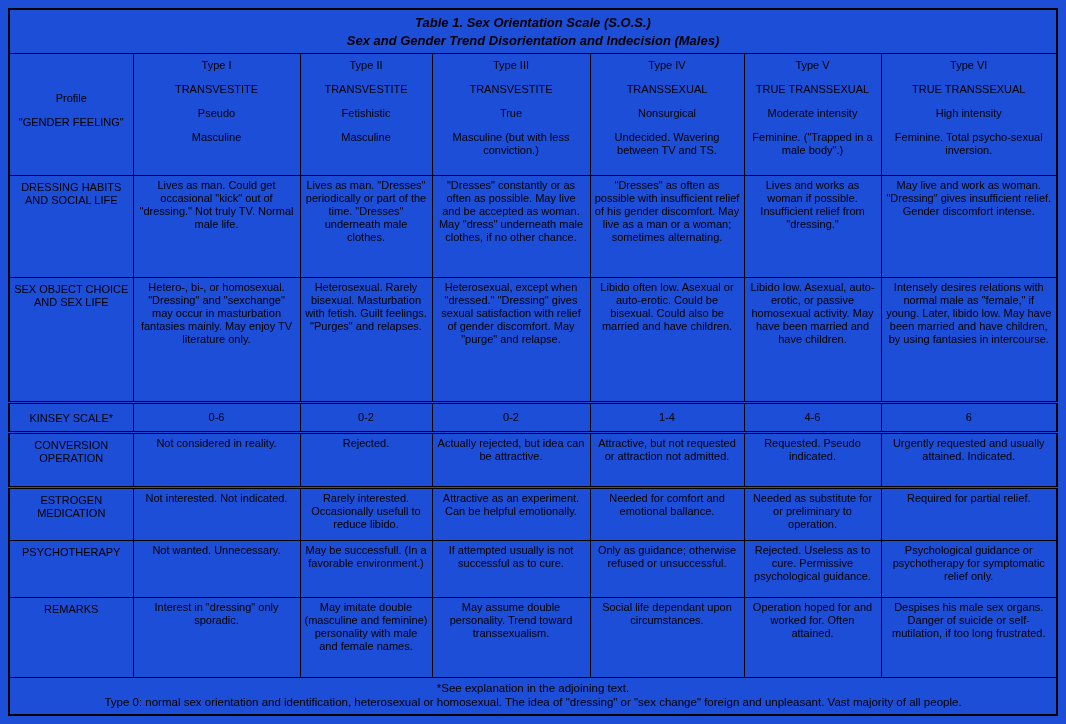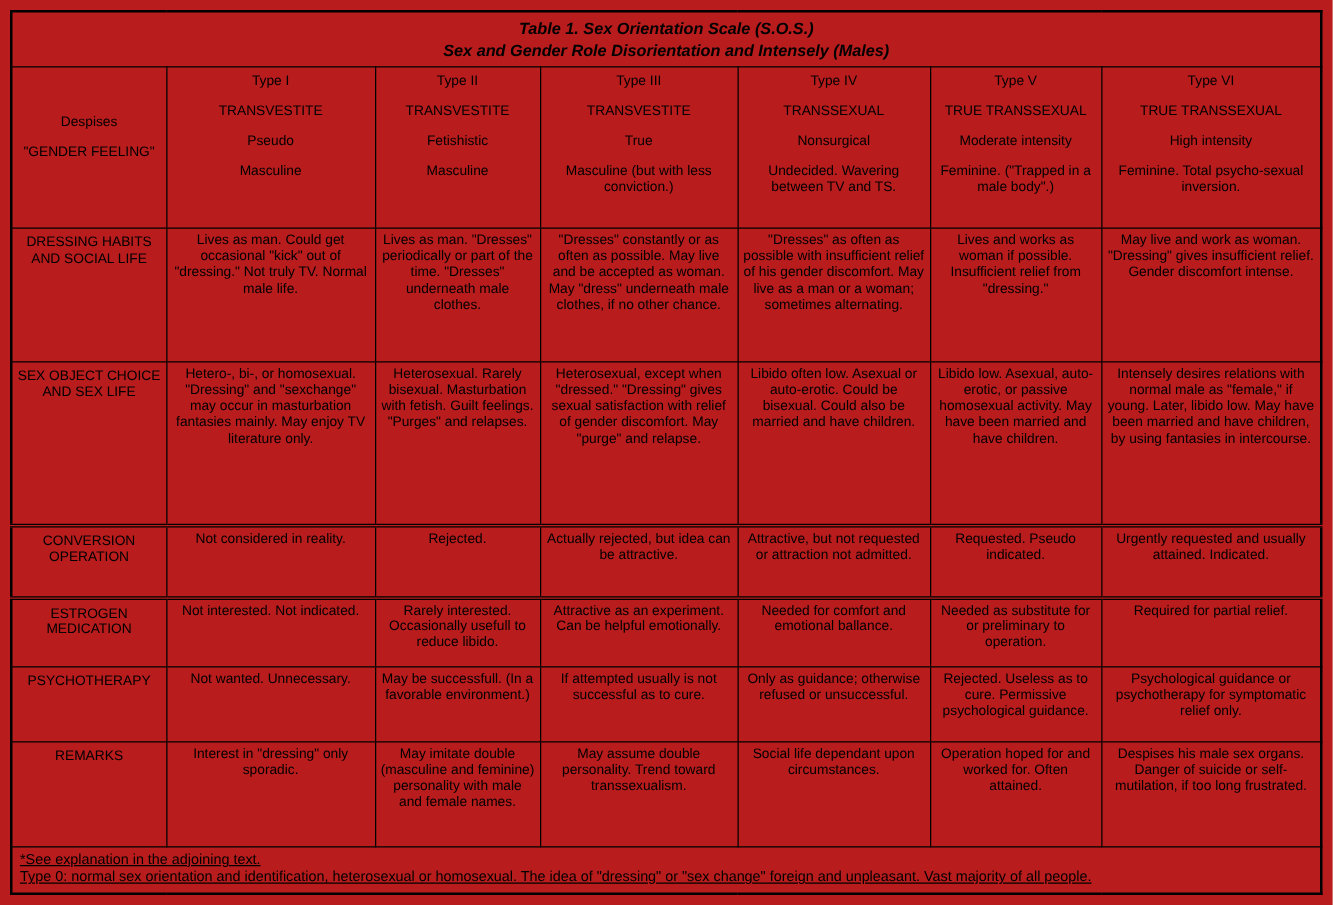--- a/index.html
+++ b/index.html
@@ -5,21 +5,21 @@
   * { box-sizing: border-box; }
   html, body { margin: 0; padding: 0; background: #ffffff; }
   body {
     font-family: "Liberation Sans", sans-serif;
     color: #000;
     width: 1066px; height: 724px;
   }
   .page {
     width: 1066px; height: 724px;
     padding: 8px;
-    background: #b91c1c;
+    background: #1d4ed8;
   }
   table.sos {
     border-collapse: collapse;
     width: 100%;
     height: 708px;
     table-layout: fixed;
     border: 2px solid #000;
   }
   td {
     border: 1px solid #000;
@@ -36,26 +36,25 @@
   .profile-row { height: 120px; }
   .profile-cell { padding-top: 5px; }
   .type-label { margin: 0 0 11px 0; }
   .profile-line { margin-bottom: 11px; }
   .row-header { font-size: 11px; padding-top: 5px; }
   .profile-header { padding-top: 38px; }
   .profile-header .ph-line { margin-bottom: 11px; }
   tr.sep td { border-top: 3px double #000; }
   .kinsey-row td { vertical-align: middle; }
   .footnote-cell {
-    text-align: left;
+    text-align: center;
     font-size: 11.5px;
     padding: 3px 6px;
     height: 36px;
     vertical-align: middle;
-    text-decoration: underline;
   }
   .footnote-cell .fn-line { margin: 1px 0; }
 </style>
 </head>
 <body>
 
 <div class="page">
   <table class="sos">
     <colgroup>
       <col style="width:124px">
@@ -63,28 +62,28 @@
       <col style="width:132px">
       <col style="width:158px">
       <col style="width:154px">
       <col style="width:137px">
       <col>
     </colgroup>
     <thead>
       <tr>
         <td colspan="7" class="title-cell">
           <div class="title-line">Table 1. Sex Orientation Scale (S.O.S.)</div>
-          <div class="title-line">Sex and Gender Role Disorientation and Intensely (Males)</div>
+          <div class="title-line">Sex and Gender Trend Disorientation and Indecision (Males)</div>
         </td>
       </tr>
     </thead>
     <tbody>
         <tr class="profile-row">
           <td class="row-header profile-header">
-            <div class="ph-line">Despises</div>
+            <div class="ph-line">Profile</div>
             <div class="ph-line">"GENDER FEELING"</div>
           </td>
           <td class="profile-cell">
             <div class="type-label">Type I</div>
             <div class="profile-line">TRANSVESTITE</div>
             <div class="profile-line">Pseudo</div>
             <div class="profile-line">Masculine</div>
           </td>
           <td class="profile-cell">
             <div class="type-label">Type II</div>
@@ -128,20 +127,29 @@
         </tr>
         <tr style="height: 122px;">
           <td class="row-header">SEX OBJECT CHOICE AND SEX LIFE</td>
           <td class="body-cell">Hetero-, bi-, or homosexual. "Dressing" and "sexchange" may occur in masturbation fantasies mainly. May enjoy TV literature only.</td>
           <td class="body-cell">Heterosexual. Rarely bisexual. Masturbation with fetish. Guilt feelings. "Purges" and relapses.</td>
           <td class="body-cell">Heterosexual, except when "dressed." "Dressing" gives sexual satisfaction with relief of gender discomfort. May "purge" and relapse.</td>
           <td class="body-cell">Libido often low. Asexual or auto-erotic. Could be bisexual. Could also be married and have children.</td>
           <td class="body-cell">Libido low. Asexual, auto-erotic, or passive homosexual activity. May have been married and have children.</td>
           <td class="body-cell">Intensely desires relations with normal male as "female," if young. Later, libido low. May have been married and have children, by using fantasies in intercourse.</td>
         </tr>
+        <tr class="sep kinsey-row" style="height: 30px;">
+          <td class="row-header">KINSEY SCALE*</td>
+          <td class="body-cell">0-6</td>
+          <td class="body-cell">0-2</td>
+          <td class="body-cell">0-2</td>
+          <td class="body-cell">1-4</td>
+          <td class="body-cell">4-6</td>
+          <td class="body-cell">6</td>
+        </tr>
         <tr class="sep" style="height: 54px;">
           <td class="row-header">CONVERSION OPERATION</td>
           <td class="body-cell">Not considered in reality.</td>
           <td class="body-cell">Rejected.</td>
           <td class="body-cell">Actually rejected, but idea can be attractive.</td>
           <td class="body-cell">Attractive, but not requested or attraction not admitted.</td>
           <td class="body-cell">Requested. Pseudo indicated.</td>
           <td class="body-cell">Urgently requested and usually attained. Indicated.</td>
         </tr>
         <tr class="sep" style="height: 52px;">

